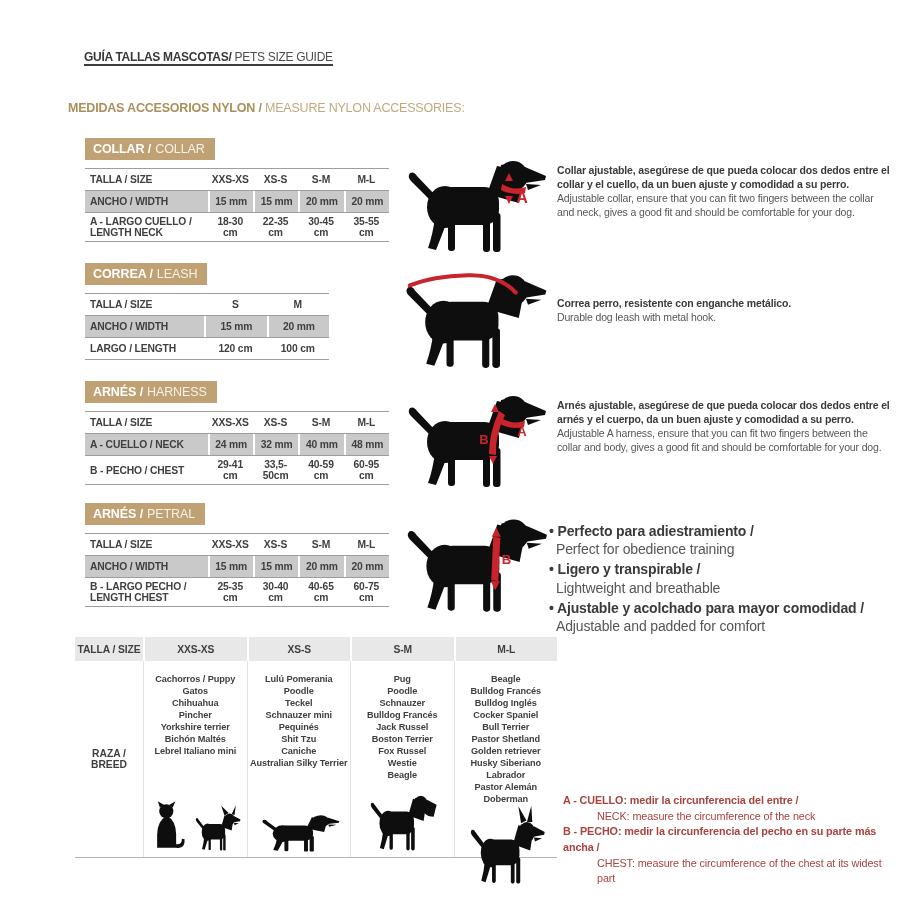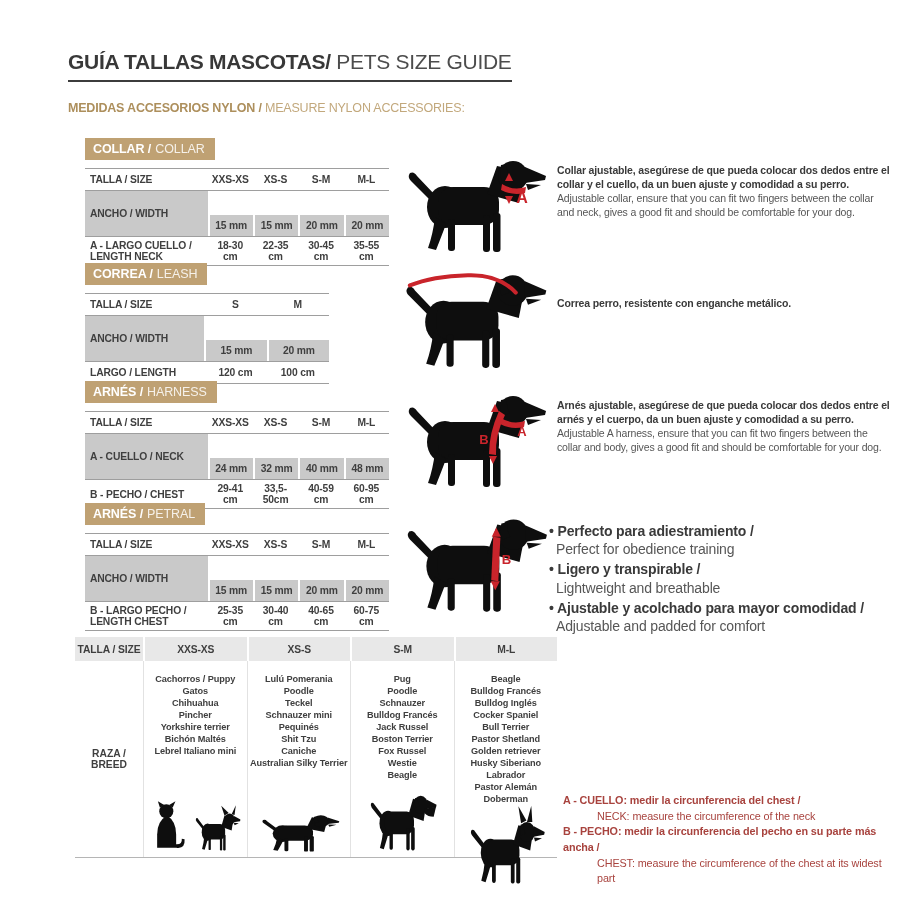--- a/index.html
+++ b/index.html
@@ -1,21 +1,21 @@
 <!DOCTYPE html>
 <html style="--accent: #bfa173; --accent-dk: #ad8f5c; --accent-lt: #c2a87c; --shaded: #c9c9c9; --fnred: #a8433e;"><head>
 <meta charset="utf-8">
 <style>
   html,body{margin:0;padding:0;background:#fff;}
   .doc{position:relative;width:900px;height:900px;background:#fff;overflow:hidden;
        font-family:"Liberation Sans",sans-serif;color:#3f3f3f;}
 
   
-  .title{position:absolute;left:68px;top:50px;font-size:21px;letter-spacing:-0.3px;
-         border-bottom:2px solid #3c3c3c;padding-bottom:6px;white-space:nowrap;}
+  .title{position:absolute;left:84px;top:50px;font-size:12px;letter-spacing:-0.3px;
+         border-bottom:2px solid #3c3c3c;white-space:nowrap;}
   .t-es{font-weight:bold;color:#383838;}
   .t-en{font-weight:normal;color:#4c4c4c;}
   .subtitle{position:absolute;left:68px;top:101px;font-size:12.5px;letter-spacing:-0.2px;white-space:nowrap;}
   .s-es{font-weight:bold;color:var(--accent-dk,#ad8f5c);}
   .s-en{color:var(--accent-lt,#c2a87c);}
 
   
   .section{position:absolute;left:85px;}
   .sec-collar{top:138px;width:304px;}
   .sec-correa{top:263px;width:244px;}
@@ -27,21 +27,21 @@
 
   
   .table{margin-top:8px;border-top:1px solid #9e9e9e;font-size:10.3px;letter-spacing:-0.15px;}
   .trow{display:flex;border-bottom:1px solid #9e9e9e;align-items:stretch;}
   .tcell{display:flex;align-items:center;font-weight:bold;color:#3f3f3f;
          padding:3px 2px;min-height:15px;}
   .tcell.lab{width:38%;padding-left:5px;}
   .tcell.val{flex:1;justify-content:center;text-align:center;}
   .sec-correa .tcell.lab{width:46%;}
   .trow.shaded .tcell{background:var(--shaded,#c9c9c9);}
-  .trow.shaded .tcell.val{border-left:2px solid #fff;margin-top:24px;}
+  .trow.shaded .tcell.val{border-left:2px solid #fff;}
 
   
   .dog{position:absolute;}
   .dog-collar{left:398px;top:148px;}
   .dog-correa{left:394px;top:262px;}
   .dog-harness{left:398px;top:383px;}
   .dog-petral{left:398px;top:506px;}
   .dog svg{display:block;}
 
   
@@ -176,20 +176,21 @@
       </div>
   </div>
   <div class="dog dog-correa">
     <svg width="158" height="112" viewBox="0 0 300 220">
       <use href="#dogshape"></use>
       <path d="M234 60 Q200 24 140 26 Q70 28 26 46" fill="none" stroke="#c9242b" stroke-width="8" stroke-linecap="round"></path>
     </svg>
   </div>
   <div class="desc desc-correa">
     <div class="d-es">Correa perro, resistente con enganche metálico.</div>
+    <div class="d-en">Durable dog leash with metal hook.</div>
   </div>
 
   <div class="section sec-harness">
     <div class="badge">
       <span>ARNÉS /</span><span class="badge-en">HARNESS</span>
     </div>
     <div class="table">
         <div class="trow thead">
           <div class="tcell lab">TALLA / SIZE</div>
           <div class="tcell val">XXS-XS</div>
@@ -378,19 +379,19 @@
                 <path d="M206 30 L196 -20 L226 22 Z"></path>
                 <path d="M228 26 L244 -22 L248 26 Z"></path>
               </g>
     </svg>
           </div>
         </div>
       </div>
     </div>
 
   <div class="footnotes">
-      <div class="fn-es">A - CUELLO: medir la circunferencia del chest /</div>
+      <div class="fn-es">A - CUELLO: medir la circunferencia del entre /</div>
       <div class="fn-en">NECK: measure the circumference of the neck</div>
       <div class="fn-es">B - PECHO: medir la circunferencia del pecho en su parte más ancha /</div>
       <div class="fn-en">CHEST: measure the circumference of the chest at its widest part</div>
     </div>
 
 </div>
 
 </body></html>

